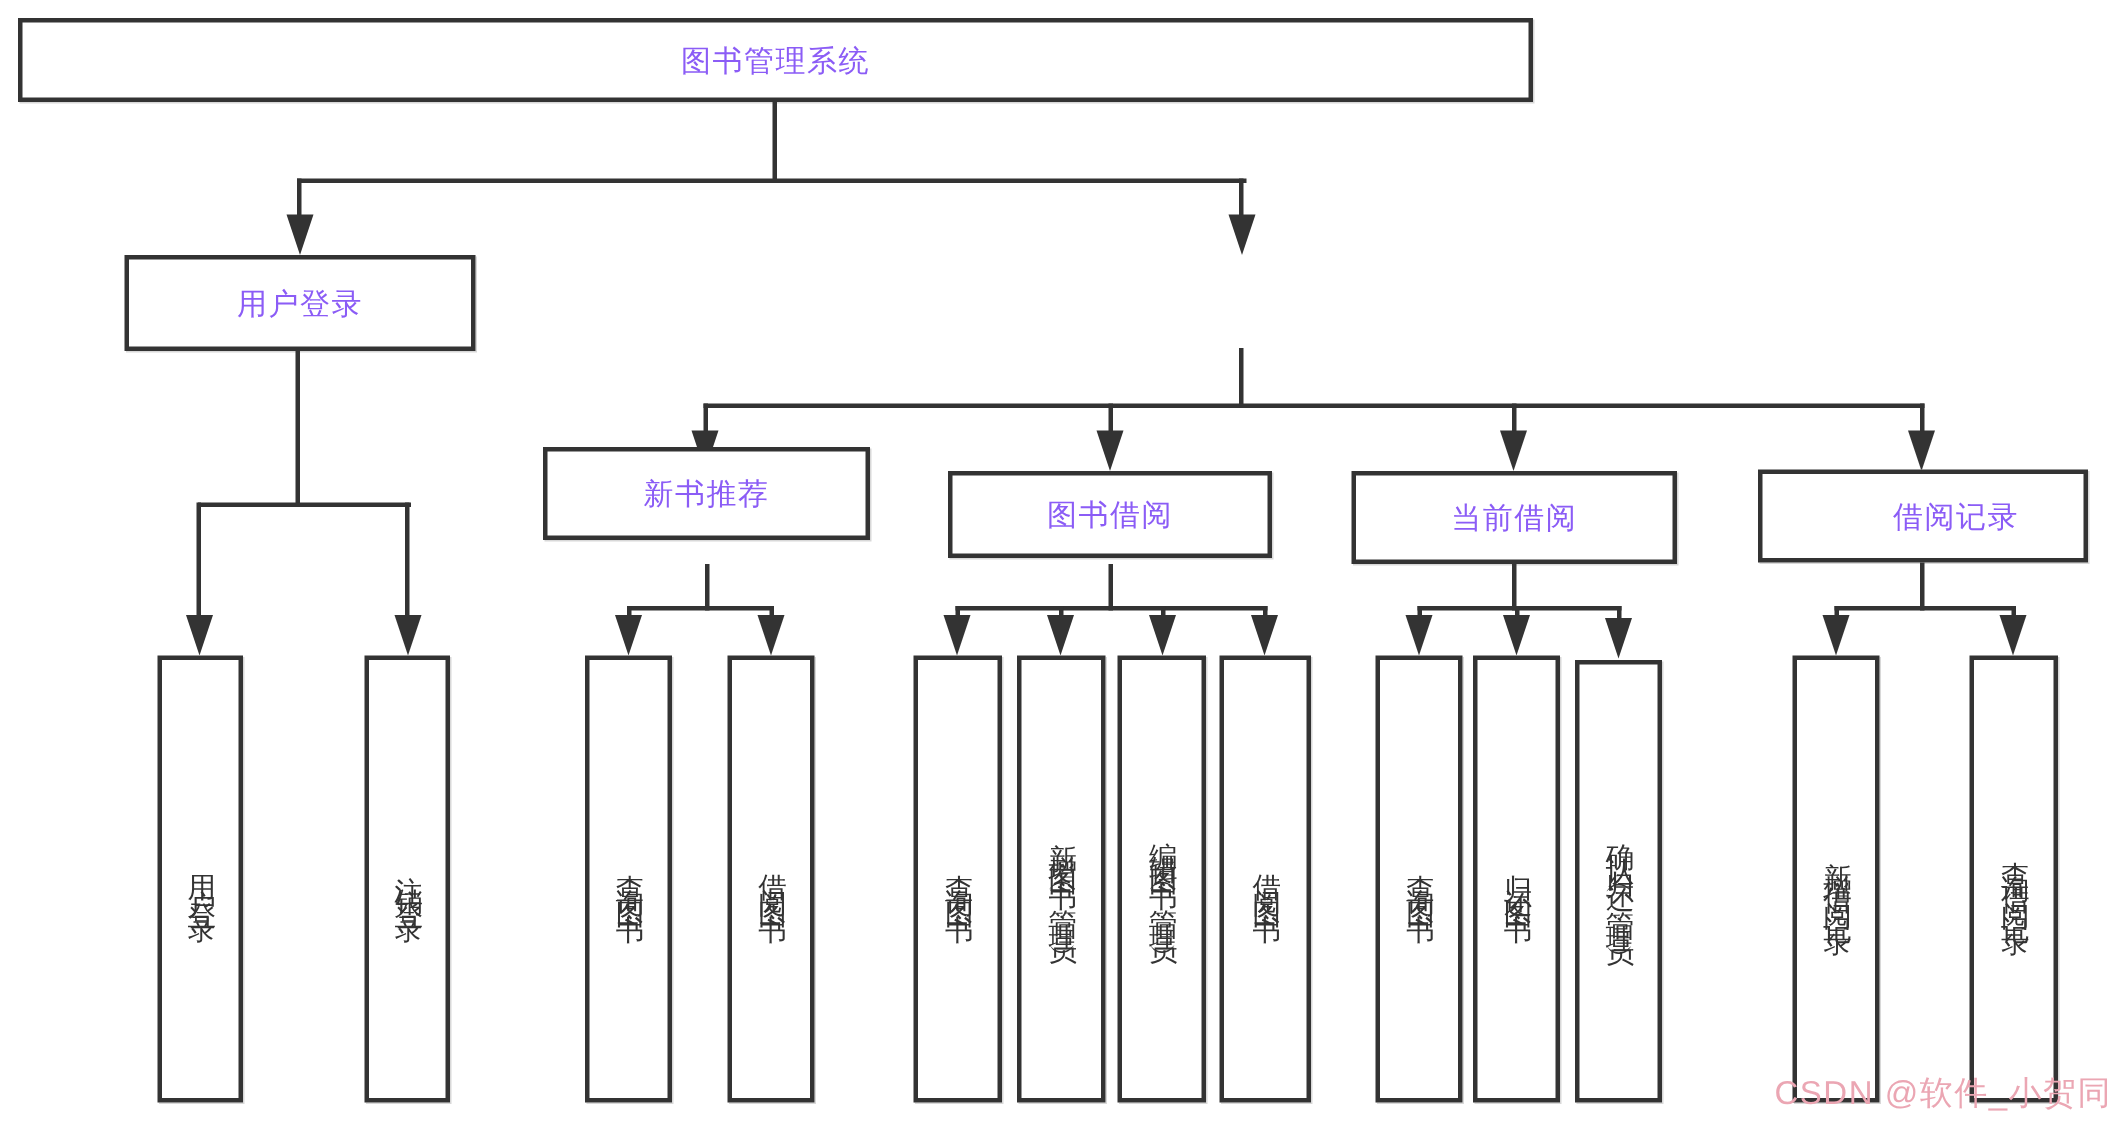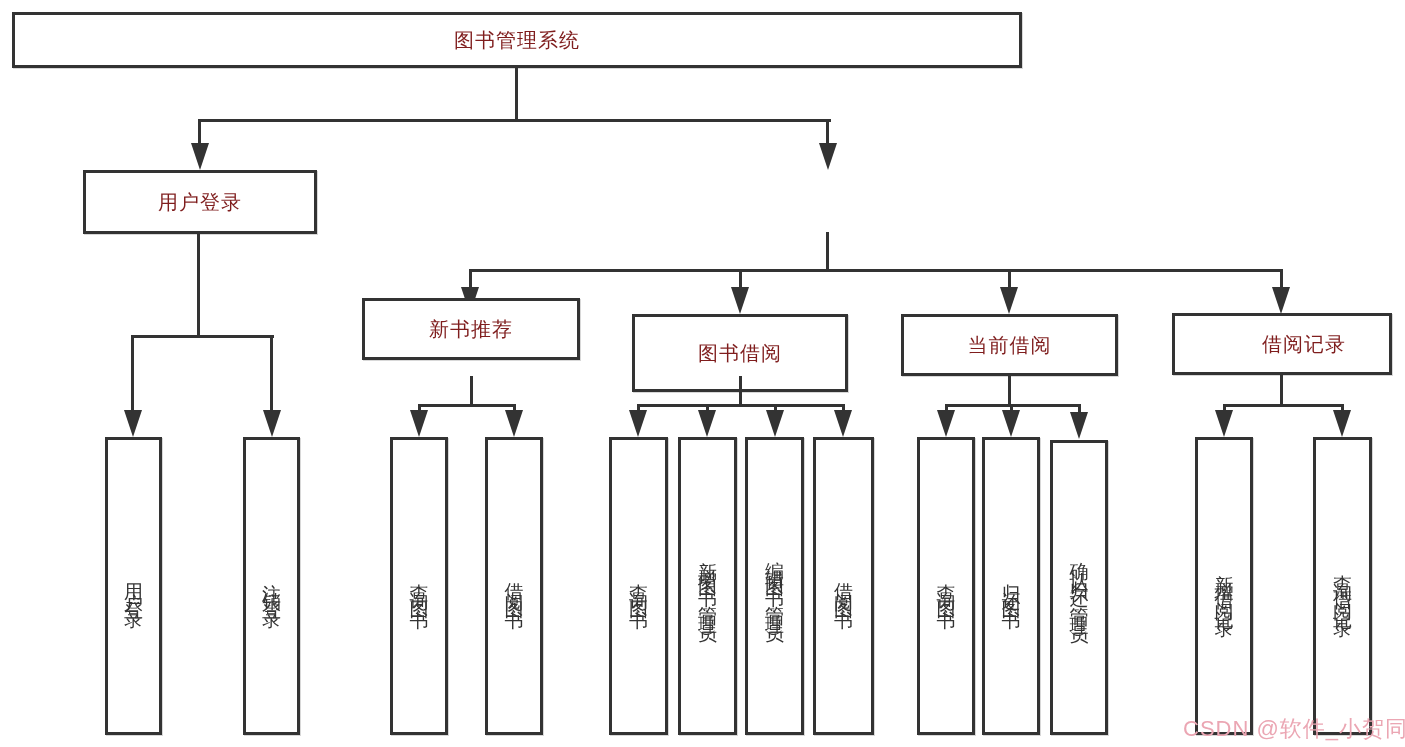--- a/index.html
+++ b/index.html
@@ -7,21 +7,21 @@
     position:relative;
     width:1405px;height:747px;
     background:#ffffff;
     font-family:"Liberation Sans","DejaVu Sans",sans-serif;
     overflow:hidden;
   }
   .box{
     position:absolute;
     border:3px solid #333333;
     background:#ffffff;
-    color:#7f1d1d;
+    color:#8b5cf6;
     display:flex;align-items:center;justify-content:center;
     font-size:20px;letter-spacing:1px;
     box-sizing:border-box;
     box-shadow:1px 1px 0 rgba(100,100,100,0.25);
   }
   .vbox{
     position:absolute;
     border:3px solid #333333;
     background:#ffffff;
     color:#333333;
@@ -79,21 +79,21 @@
   <div class="vl" style="left:469px;top:269px;height:20px;"></div>
   <div class="ah" style="left:461px;top:287px;"></div>
   <div class="vl" style="left:739px;top:269px;height:20px;"></div>
   <div class="ah" style="left:731px;top:287px;"></div>
   <div class="vl" style="left:1008px;top:269px;height:20px;"></div>
   <div class="ah" style="left:1000px;top:287px;"></div>
   <div class="vl" style="left:1280px;top:269px;height:20px;"></div>
   <div class="ah" style="left:1272px;top:287px;"></div>
 
   <div class="box" style="left:362px;top:298px;width:218px;height:62px;">新书推荐</div>
-  <div class="box" style="left:632px;top:314px;width:216px;height:78px;">图书借阅</div>
+  <div class="box" style="left:632px;top:314px;width:216px;height:58px;">图书借阅</div>
   <div class="box" style="left:901px;top:314px;width:217px;height:62px;">当前借阅</div>
   <div class="box" style="left:1172px;top:313px;width:220px;height:62px;padding-left:44px;">借阅记录</div>
 
   <div class="vl" style="left:470px;top:376px;height:31px;"></div>
   <div class="hl" style="left:418px;top:404px;width:98px;"></div>
   <div class="vl" style="left:418px;top:404px;height:9px;"></div>
   <div class="ah" style="left:410px;top:410px;"></div>
   <div class="vl" style="left:513px;top:404px;height:9px;"></div>
   <div class="ah" style="left:505px;top:410px;"></div>
 

